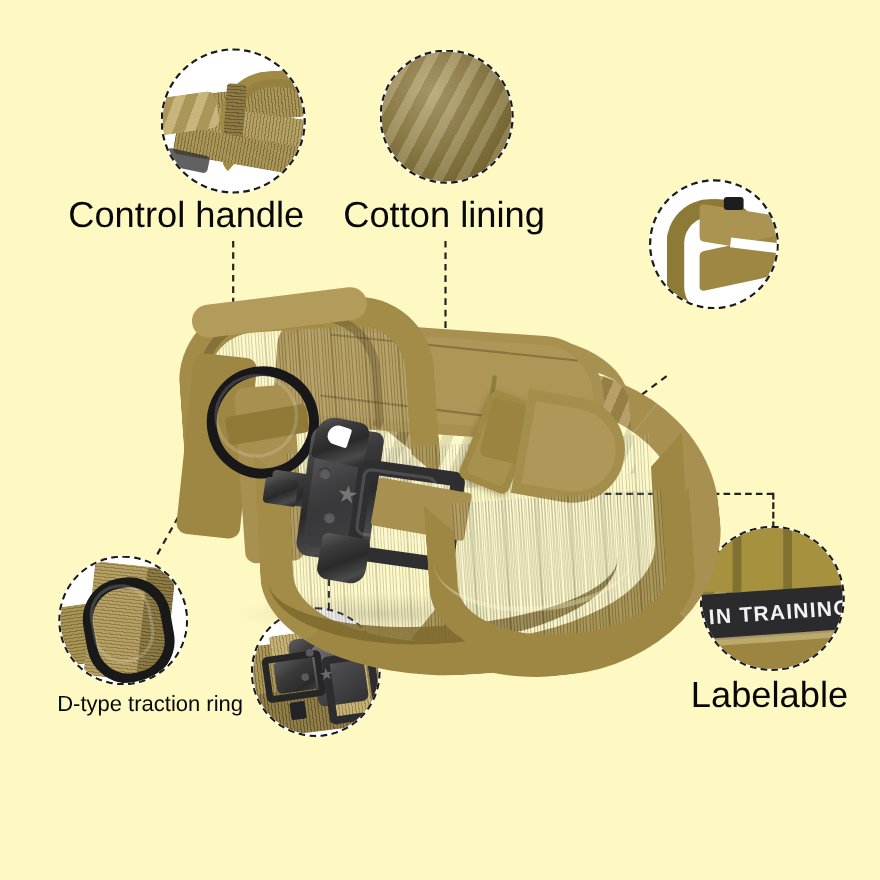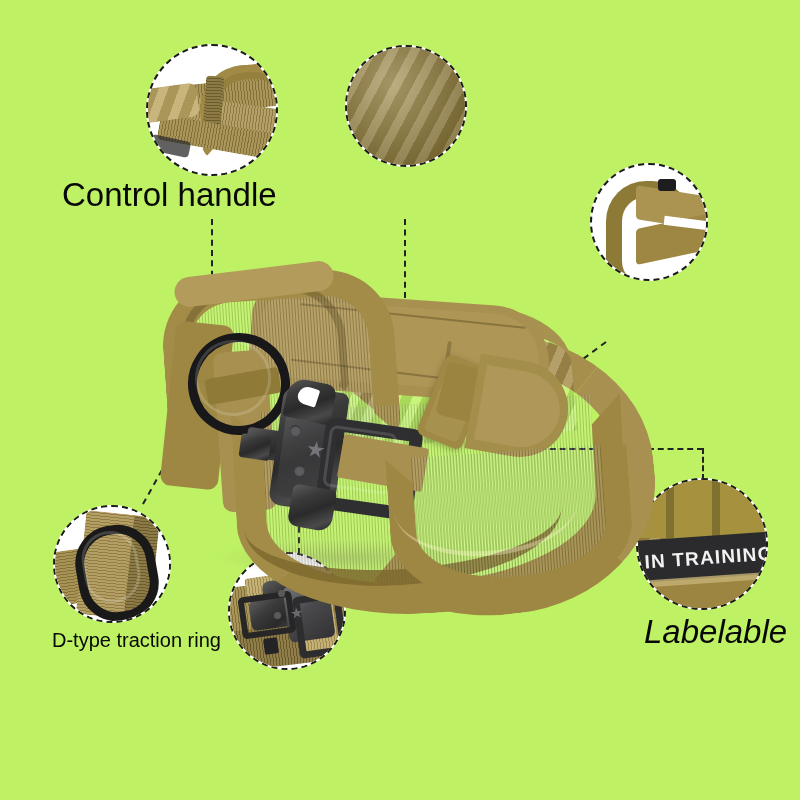--- a/index.html
+++ b/index.html
@@ -1,18 +1,18 @@
 <!DOCTYPE html>
 <html><head>
 <meta charset="utf-8">
 <style>
   html,body{margin:0;padding:0;background:#ffffff;}
   body{width:800px;height:800px;overflow:hidden;font-family:"Liberation Sans",sans-serif;}
 
-  #stage{position:relative;width:800px;height:800px;background:#bef264;}
+  #stage{position:relative;width:800px;height:800px;background:#fef9c3;}
 
   
   .lbl{position:absolute;color:#080808;font-family:"Liberation Sans",sans-serif;
        white-space:nowrap;line-height:1;}
   .lbl.big{font-size:33px;}
   .lbl.mid{font-size:30px;}
   .lbl.sml{font-size:20px;margin-left:32px;}
 
   
   .circ{position:absolute;border-radius:50%;overflow:hidden;
@@ -94,20 +94,21 @@
 
   <div class="lbl big" style="left:62px;top:178px;">Control handle</div>
 
   <div class="lead v" style="left:211px;top:219px;height:68px;"></div>
 
   <div class="circ" style="left:345px;top:45px;width:122px;height:122px;">
     <div class="art tan suede" style="background-color:#9a8440;"></div>
     <div class="art" style="background:radial-gradient(ellipse at 38% 30%, rgba(255,255,255,.22), rgba(0,0,0,.16) 78%);"></div>
   </div>
 
+  <div class="lbl big" style="left:312px;top:178px;">Cotton lining</div>
   <div class="lead v" style="left:404px;top:219px;height:100px;"></div>
 
   <div class="circ" style="left:590px;top:163px;width:118px;height:118px;">
     <div class="art">
 
       <div style="position:absolute;left:14px;top:16px;width:54px;height:88px;
                   border:16px solid #8d7a36;border-radius:40px;
                   border-right-color:transparent;"></div>
 
       <div style="position:absolute;left:44px;top:26px;width:74px;height:34px;
@@ -145,21 +146,21 @@
                   letter-spacing:1.2px;text-align:center;line-height:32px;
                   font-family:'Liberation Sans',sans-serif;">IN TRAINING</div>
 
       <div style="position:absolute;left:-6px;top:98px;width:156px;height:46px;
                   transform:rotate(-4deg);background:#9b8541;"></div>
       <div style="position:absolute;left:-6px;top:96px;width:156px;height:7px;
                   transform:rotate(-4deg);background:#c6b176;opacity:.8;"></div>
     </div>
   </div>
 
-  <div class="lbl big" style="left:644px;top:615px;font-style:italic;">Labelable</div>
+  <div class="lbl big" style="left:628px;top:615px;">Labelable</div>
 
   <div class="lead h" style="left:540px;top:448px;width:163px;"></div>
   <div class="lead v" style="left:702px;top:448px;height:32px;"></div>
 
   <div class="circ" style="left:53px;top:505px;width:118px;height:118px;">
     <div class="art">
       <div style="position:absolute;inset:0;background:#ffffff;"></div>
 
       <div style="position:absolute;left:-8px;top:40px;width:90px;height:54px;
                   transform:rotate(-8deg);border-radius:4px;" class="tan weaveV"></div>

